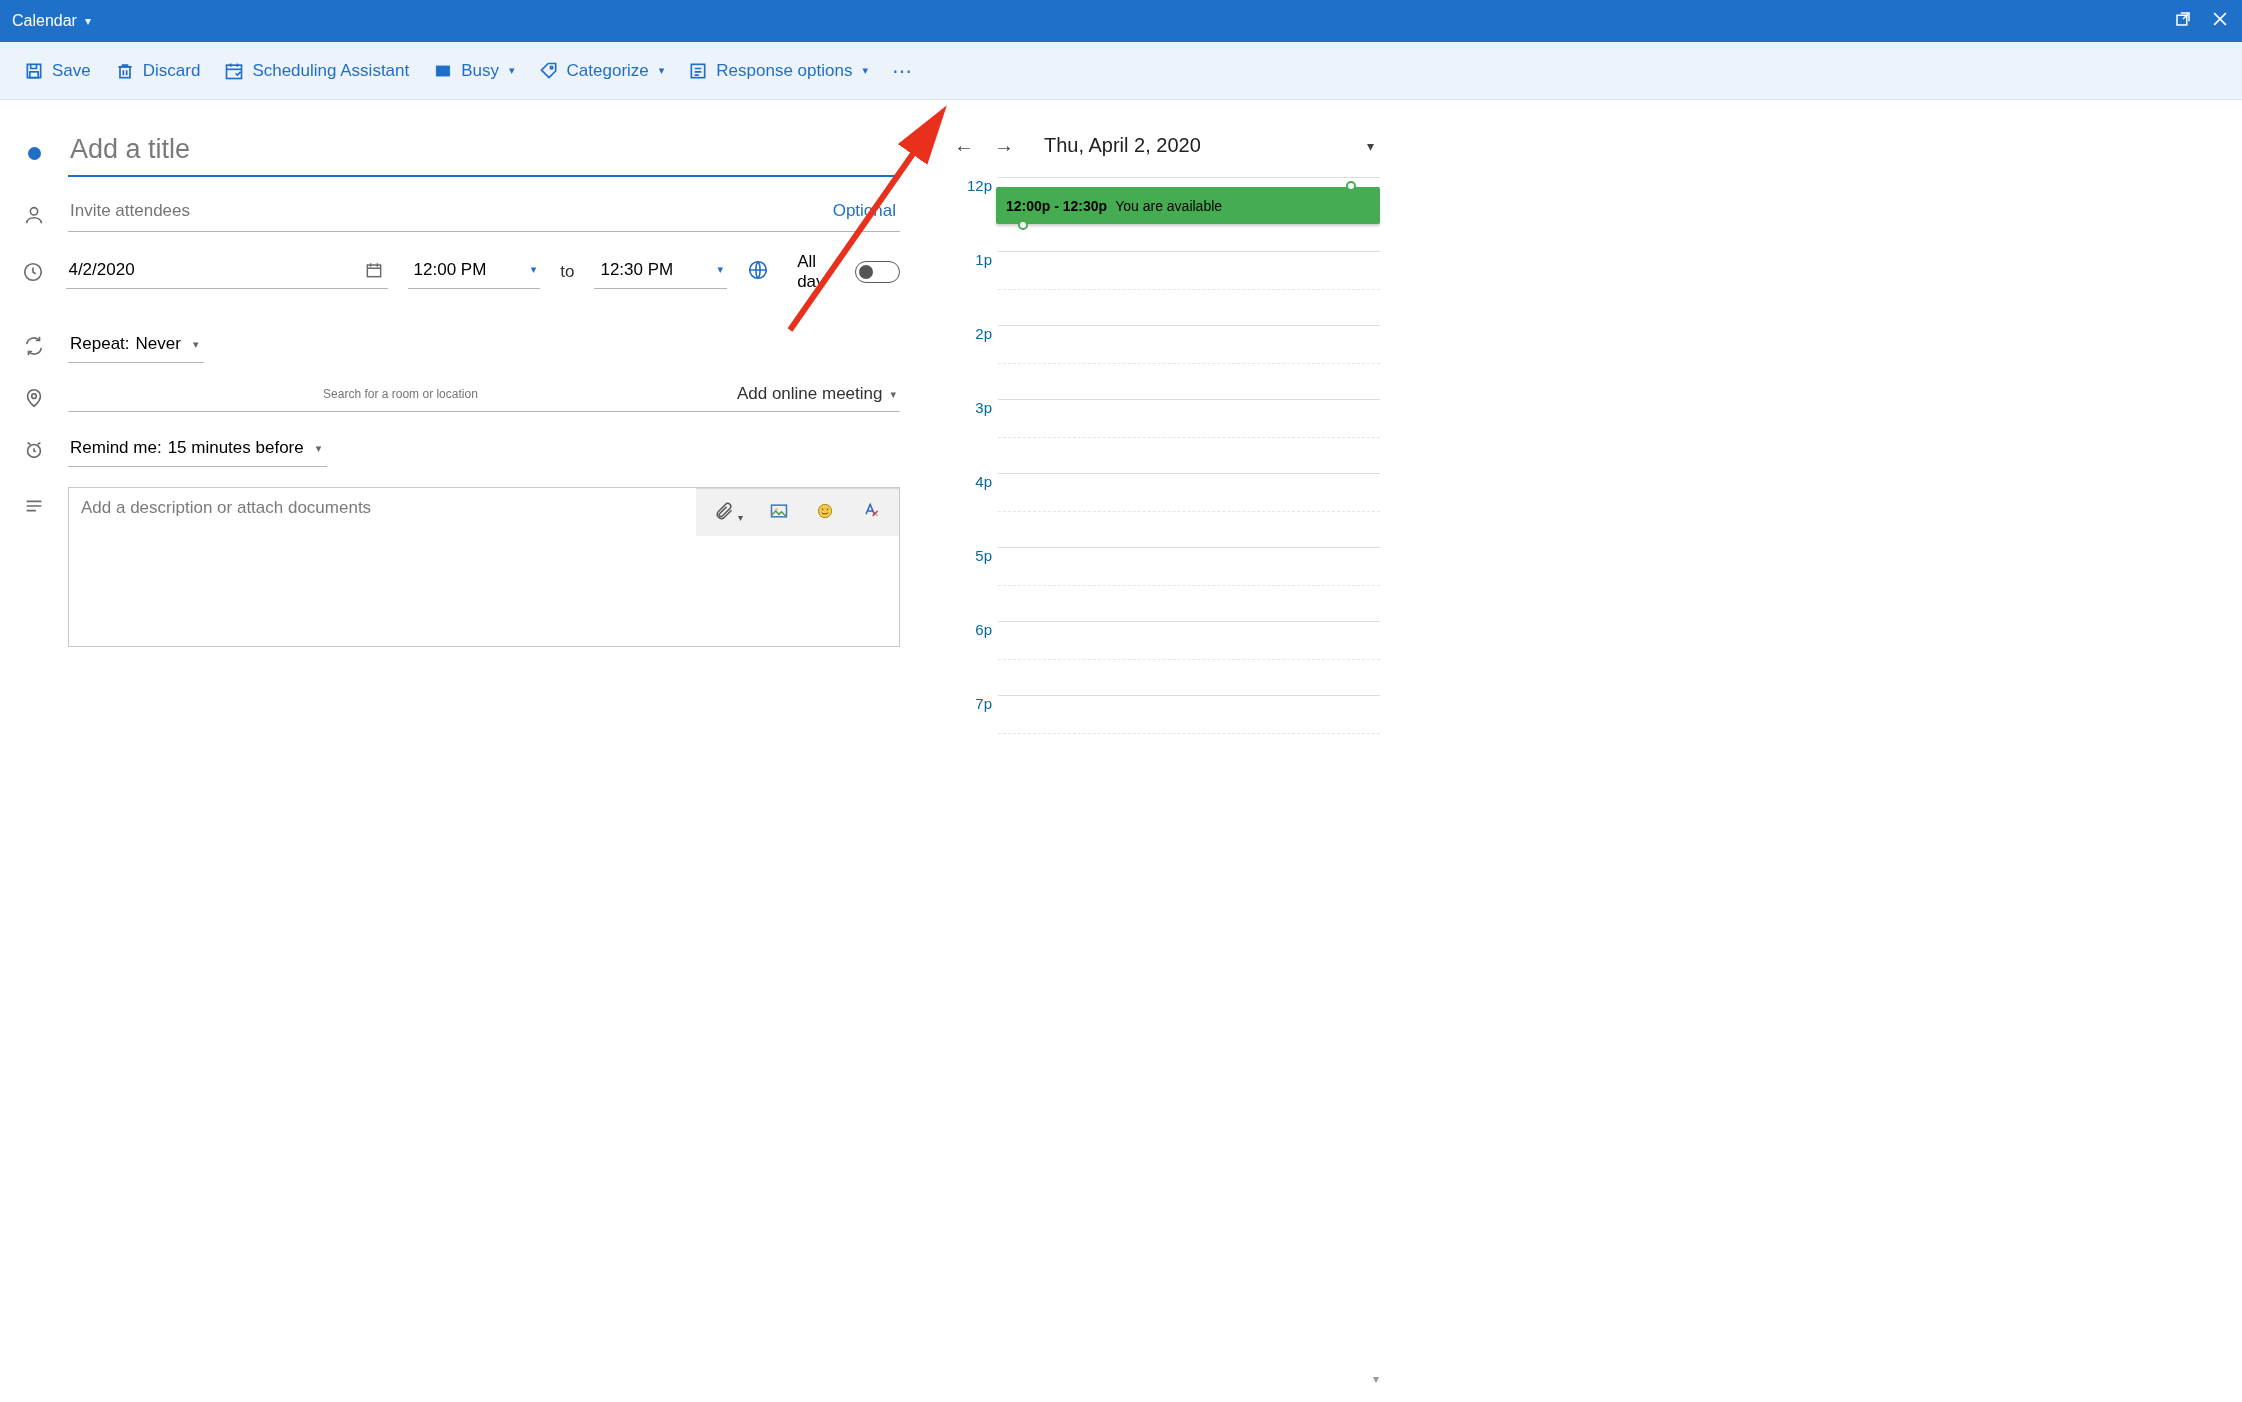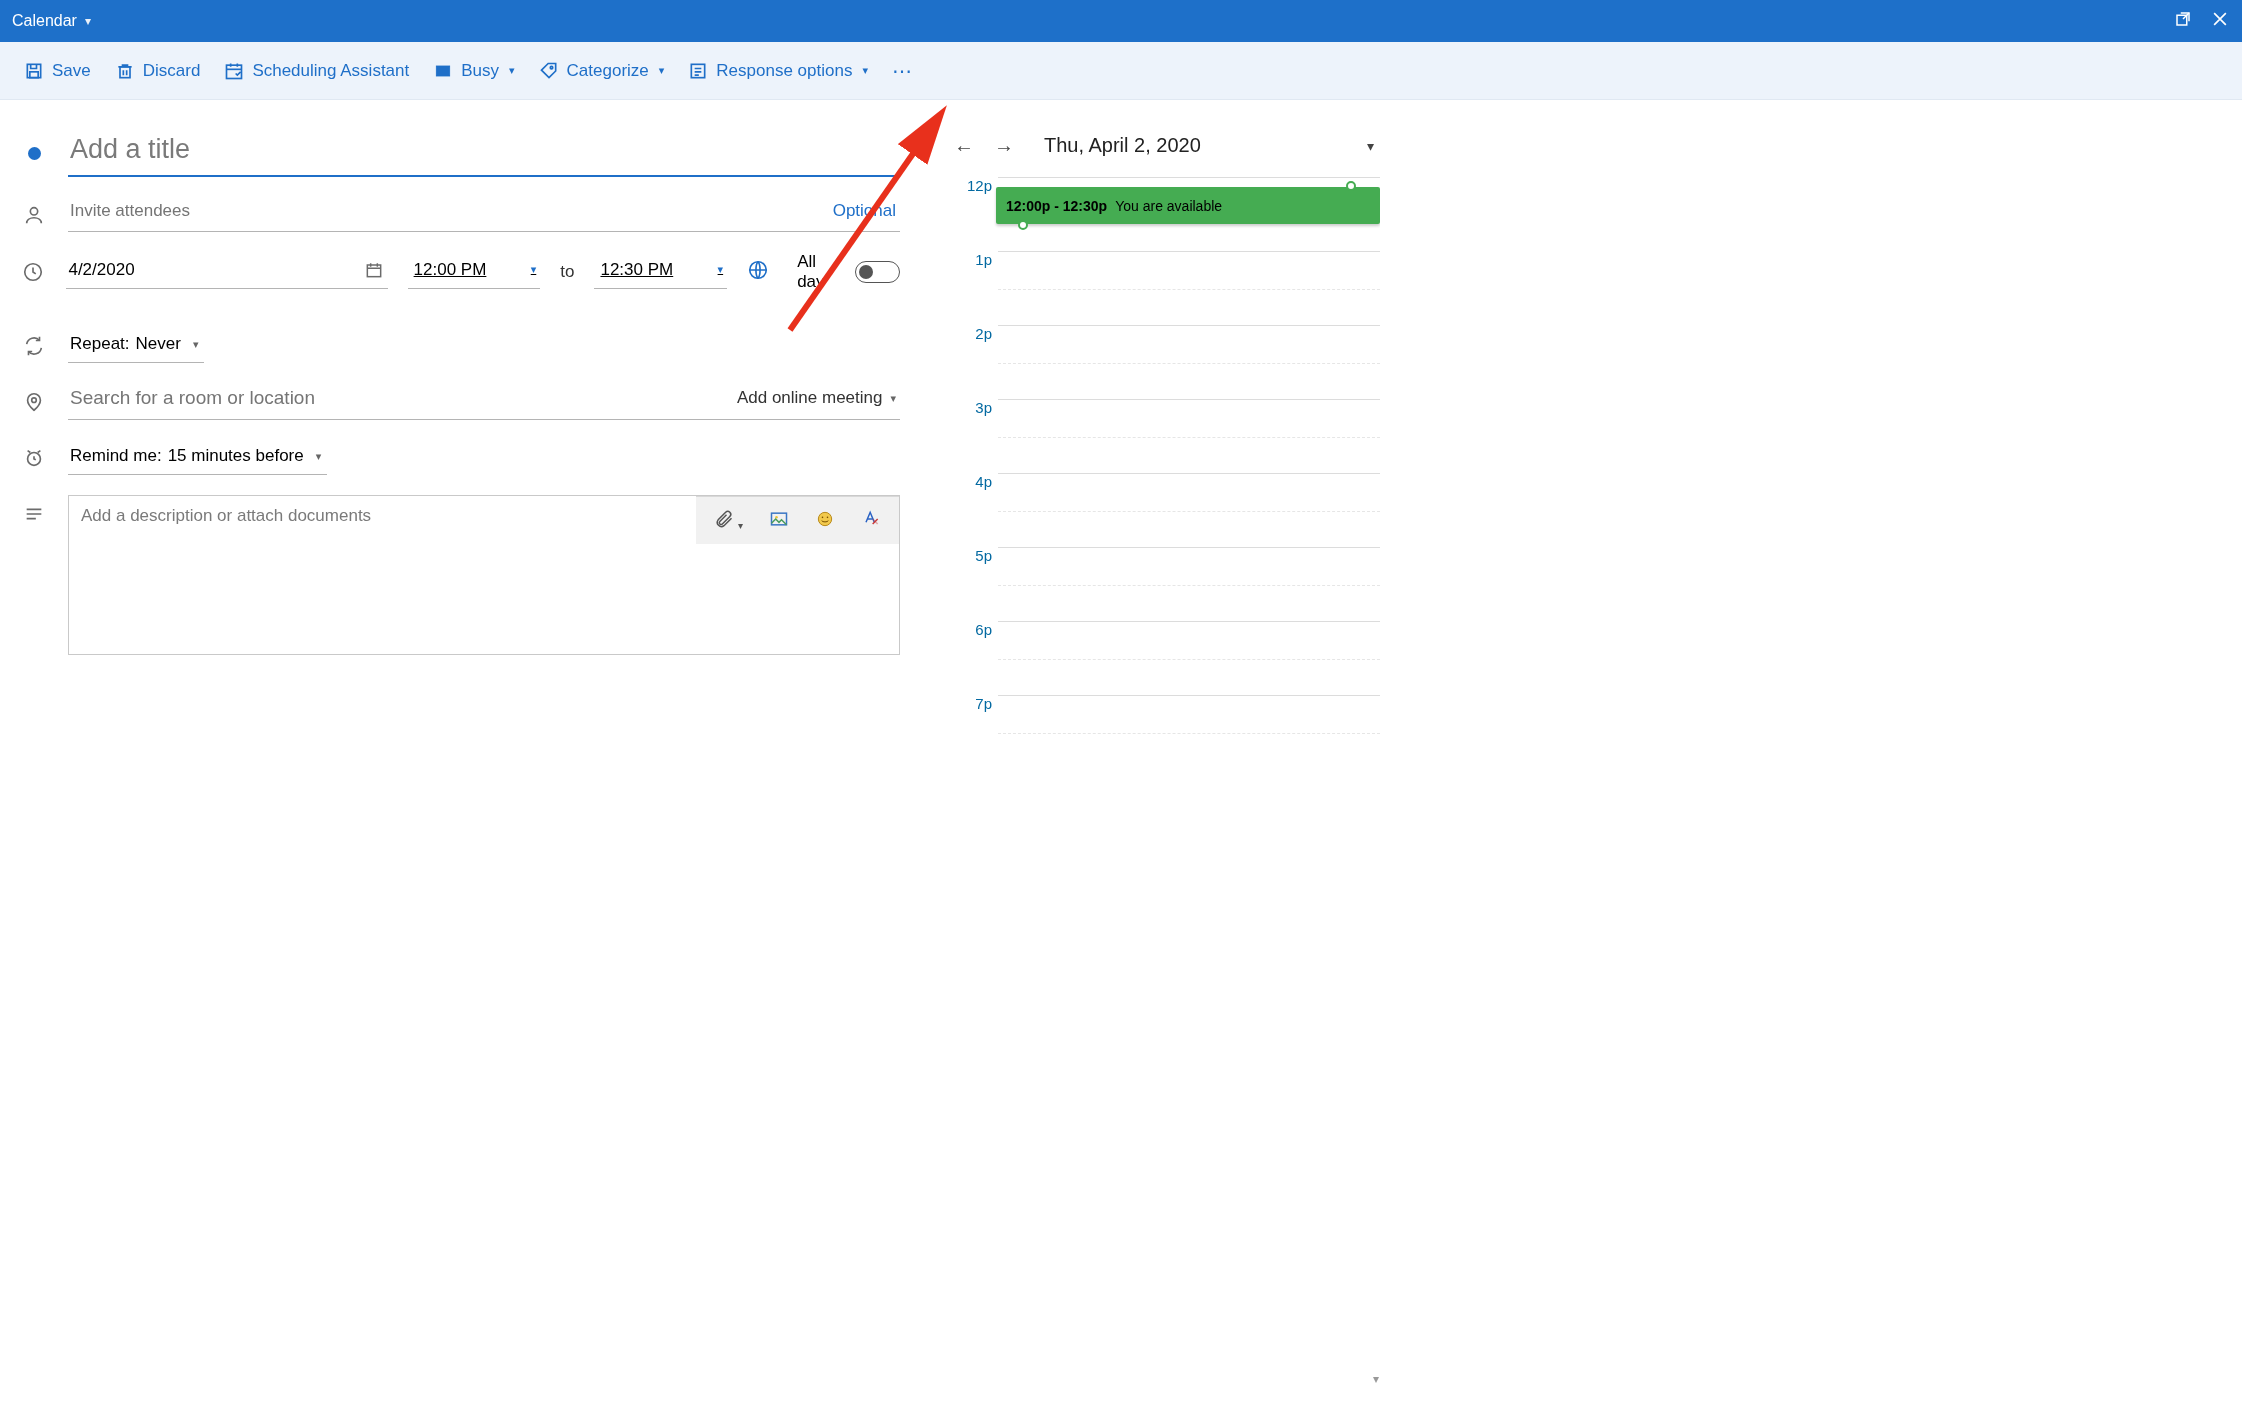--- a/index.html
+++ b/index.html
@@ -105,40 +105,40 @@
 
   
   .dt-row { margin-bottom: 36px; }
   .date-box {
     display: flex; align-items: center; justify-content: space-between;
     border-bottom: 1px solid #b4b4b4; width: 340px; padding: 4px 4px 8px 2px; font-size: 17px;
   }
   .date-box svg { width: 20px; height: 20px; stroke: #6b6b6b; }
   .time-pick {
     display: flex; align-items: center; justify-content: space-between;
-    border-bottom: 1px solid #b4b4b4; width: 140px; padding: 4px 4px 8px 6px; font-size: 17px; text-decoration: underline;
+    border-bottom: 1px solid #b4b4b4; width: 140px; padding: 4px 4px 8px 6px; font-size: 17px;
   }
   .to-lbl { font-size: 17px; color: #333; }
   .tz-icon svg { stroke: #1f6fc8; width: 22px; height: 22px; }
   .allday-wrap { display: flex; align-items: center; gap: 10px; margin-left: 8px; }
   .toggle {
     width: 48px; height: 22px; border: 1px solid #555; border-radius: 20px; position: relative;
   }
   .toggle .knob { width: 14px; height: 14px; background: #555; border-radius: 50%; position: absolute; left: 3px; top: 3px; }
 
   
   .inline-combo {
     display: flex; align-items: center; gap: 6px;
     border-bottom: 1px solid #b4b4b4; padding: 6px 6px 8px 2px; font-size: 17px;
   }
   .inline-combo .chev { font-size: 11px; color: #666; margin-left: 6px; }
 
   
   .loc-wrap { flex: 1; display: flex; align-items: center; justify-content: space-between; border-bottom: 1px solid #b4b4b4; padding-bottom: 6px; }
-  .loc-wrap input { border: none; flex: 1; font-size: 19px; outline: none; padding: 4px 2px; }
+  .loc-wrap input { border: none; flex: 1; font-size: 12px; outline: none; padding: 4px 2px; text-align: center; }
   .online-mtg { display: flex; align-items: center; gap: 8px; color: #333; font-size: 17px; padding: 0 4px; cursor: pointer; }
   .online-mtg .chev { font-size: 11px; color: #666; }
 
   
   .desc-row { align-items: flex-start; margin-bottom: 10px; }
   .desc-box {
     flex: 1;
     border: 1px solid #c9c9c9;
     background: #fff;
     display: flex;

